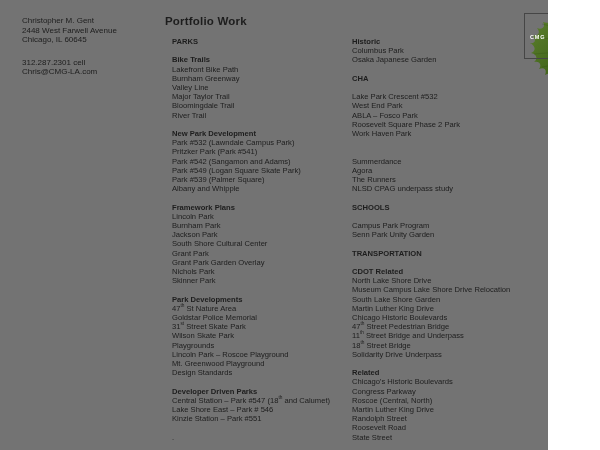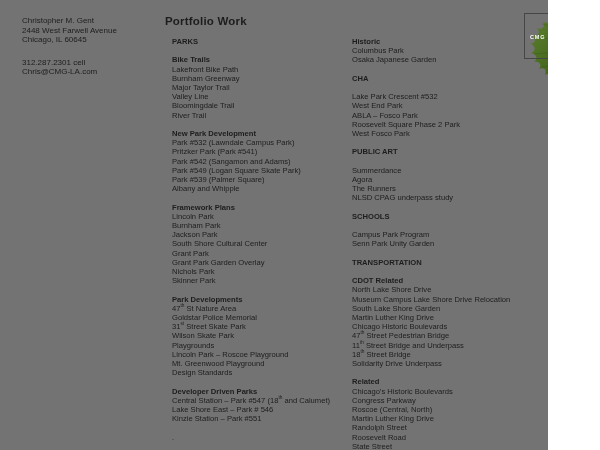--- a/index.html
+++ b/index.html
@@ -39,22 +39,22 @@
   </div>
 
   <div class="title">Portfolio Work</div>
 
   <div class="col col1" id="left-col">
       <div class="line heading">PARKS</div>
       <div class="line"></div>
       <div class="line heading">Bike Trails</div>
       <div class="line">Lakefront Bike Path</div>
       <div class="line">Burnham Greenway</div>
+      <div class="line">Valley Line</div>
       <div class="line">Major Taylor Trail</div>
-      <div class="line">Valley Line</div>
       <div class="line">Bloomingdale Trail</div>
       <div class="line">River Trail</div>
       <div class="line"></div>
       <div class="line heading">New Park Development</div>
       <div class="line">Park #532 (Lawndale Campus Park)</div>
       <div class="line">Pritzker Park (Park #541)</div>
       <div class="line">Park #542 (Sangamon and Adams)</div>
       <div class="line">Park #549 (Logan Square Skate Park)</div>
       <div class="line">Park #539 (Palmer Square)</div>
       <div class="line">Albany and Whipple</div>
@@ -90,23 +90,22 @@
       <div class="line heading">Historic</div>
       <div class="line">Columbus Park</div>
       <div class="line">Osaka Japanese Garden</div>
       <div class="line"></div>
       <div class="line heading">CHA</div>
       <div class="line"></div>
       <div class="line">Lake Park Crescent #532</div>
       <div class="line">West End Park</div>
       <div class="line">ABLA – Fosco Park</div>
       <div class="line">Roosevelt Square Phase 2 Park</div>
-      <div class="line">West Fosco Park</div>
+      <div class="line">Work Haven Park</div>
       <div class="line"></div>
-      <div class="line heading">PUBLIC ART</div>
       <div class="line"></div>
       <div class="line">Summerdance</div>
       <div class="line">Agora</div>
       <div class="line">The Runners</div>
       <div class="line">NLSD CPAG underpass study</div>
       <div class="line"></div>
       <div class="line heading">SCHOOLS</div>
       <div class="line"></div>
       <div class="line">Campus Park Program</div>
       <div class="line">Senn Park Unity Garden</div>

